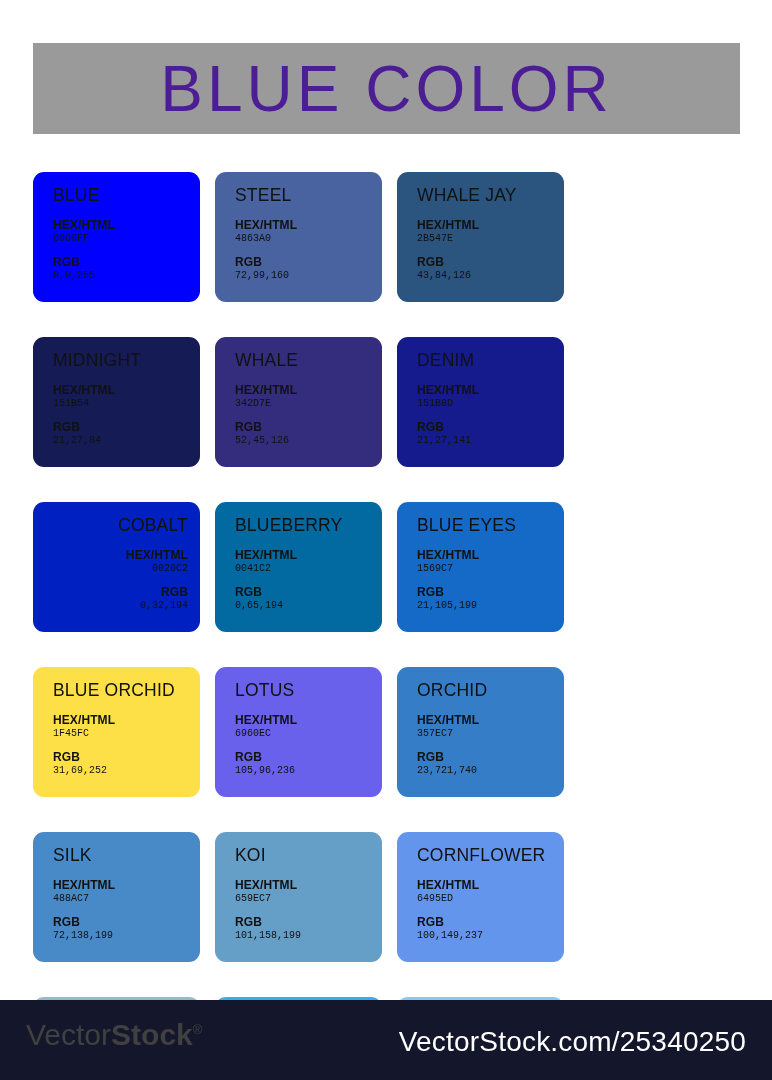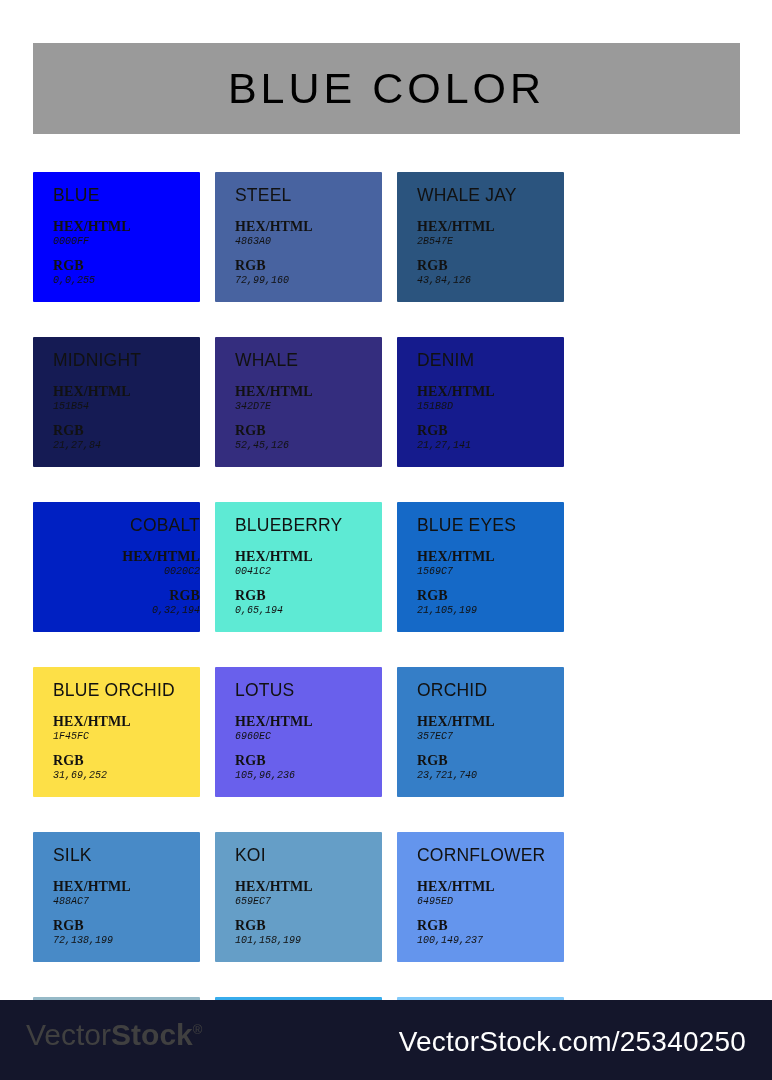--- a/index.html
+++ b/index.html
@@ -29,79 +29,78 @@
     left: 33px;
     top: 43px;
     width: 707px;
     height: 91px;
     background: #9a9a9a;
     display: flex;
     align-items: center;
     justify-content: center;
   }
   .header-title {
-    color: #000000;
-    font-family: "Liberation Sans", sans-serif;
-    font-size: 43px;
+    color: #4c1d95;
+    font-family: "Liberation Sans", sans-serif;
+    font-size: 64px;
     font-weight: 300;
     letter-spacing: 4px;
     line-height: 1;
     white-space: nowrap;
   }
 
   
   .grid {
     position: absolute;
     left: 33px;
     top: 172px;
     width: 707px;
     display: flex;
     flex-wrap: wrap;
     gap: 35px 15px;
   }
   .card {
     width: 167px;
     height: 130px;
-    border-radius: 1px;
+    border-radius: 11px;
     box-sizing: border-box;
-    padding: 14px 0 0 20px;
+    padding: 14px 12px 0 20px;
     position: relative;
     overflow: hidden;
   }
   .card-name {
     font-family: "Liberation Sans", sans-serif;
     font-size: 17.5px;
     font-weight: 400;
     color: #111111;
     line-height: 1.1;
     letter-spacing: 0.2px;
     white-space: nowrap;
     margin: 0 0 13px 0;
   }
   .field {
     margin-bottom: 9px;
   }
   .field-label {
-    font-family: Liberation Serif, serif;
-    font-size: 14px;
+    font-family: Liberation Sans, sans-serif;
+    font-size: 12px;
     font-weight: 700;
     color: #111111;
     line-height: 1.25;
     letter-spacing: 0.1px;
     display: block;
   }
   .field-value {
     font-family: "Liberation Mono", "DejaVu Sans Mono", monospace;
     font-size: 10px;
     font-weight: 400;
     color: #111111;
     line-height: 1.25;
     letter-spacing: 0px;
     display: block;
-    font-style: italic;
   }
 
   
   .footer {
     position: absolute;
     left: 0;
     top: 1000px;
     width: 772px;
     height: 80px;
     background: #14162b;
@@ -216,21 +215,21 @@
         <div class="card-name">COBALT</div>
         <div class="field">
           <span class="field-label">HEX/HTML</span>
           <span class="field-value">0020C2</span>
         </div>
         <div class="field">
           <span class="field-label">RGB</span>
           <span class="field-value">0,32,194</span>
         </div>
       </div>
-      <div class="card" style="background: #5eead4;">
+      <div class="card" style="background: #0369a1;">
         <div class="card-name">BLUEBERRY</div>
         <div class="field">
           <span class="field-label">HEX/HTML</span>
           <span class="field-value">0041C2</span>
         </div>
         <div class="field">
           <span class="field-label">RGB</span>
           <span class="field-value">0,65,194</span>
         </div>
       </div>

